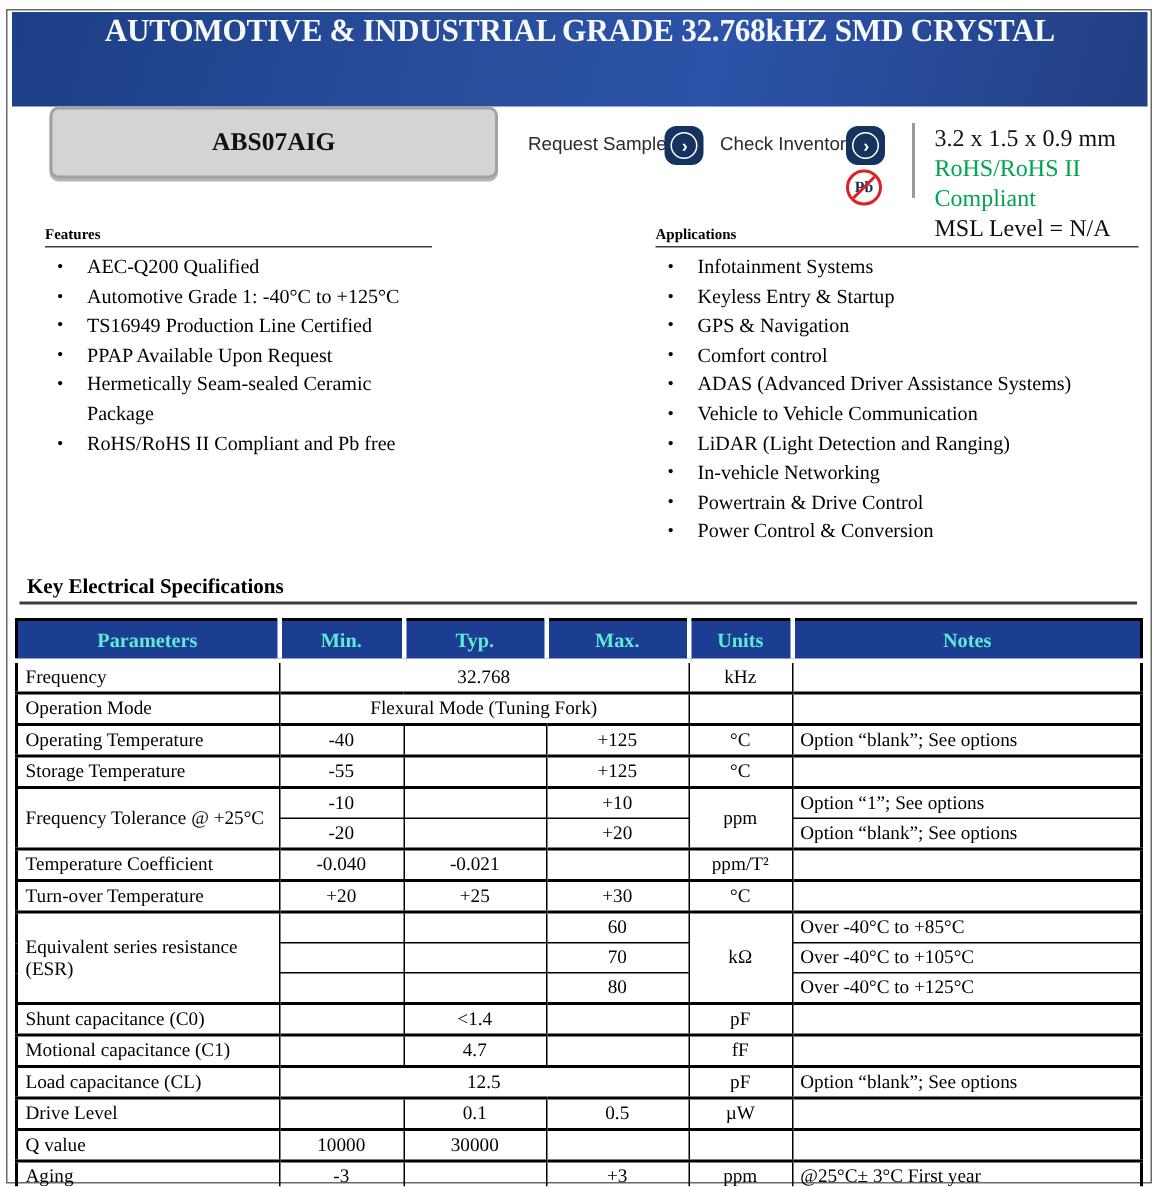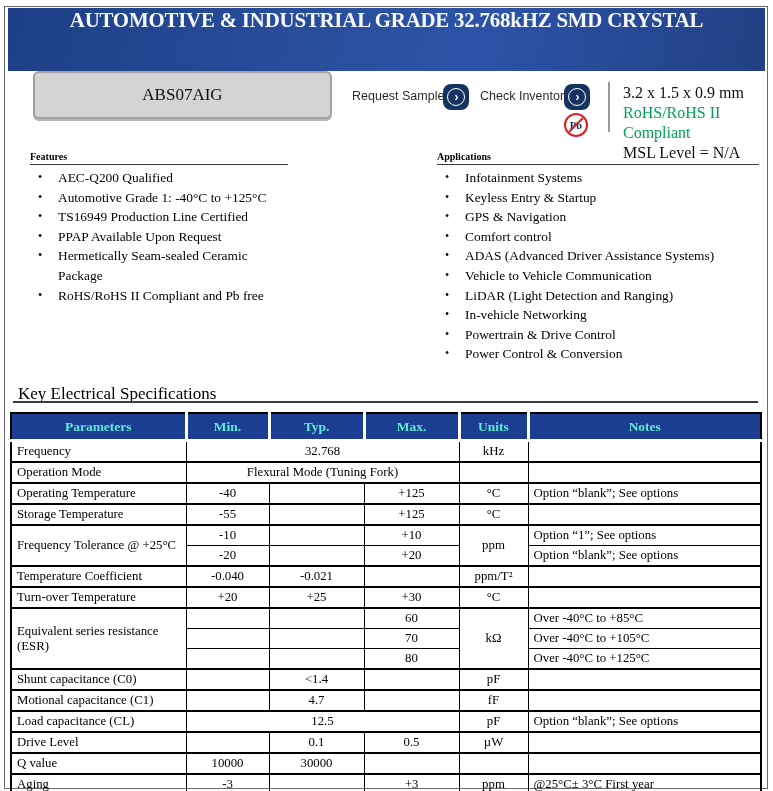--- a/index.html
+++ b/index.html
@@ -11,21 +11,21 @@
   .banner{position:absolute;left:8px;top:8px;width:757px;height:63px;
           background:linear-gradient(105deg,#1d3f87 0%,#2a4f9e 45%,#2c53a8 62%,#223f83 100%);
           display:flex;align-items:flex-start;justify-content:center;}
   .banner-title{color:#f6f9ff;font-weight:bold;font-size:21.5px;letter-spacing:-0.2px;
                 transform:scaleX(0.97);white-space:nowrap;}
   
   .part-box{position:absolute;left:33px;top:71px;width:295px;height:44px;
             background:#d4d4d4;border:2px solid #a2a2a2;border-radius:6px;
             box-shadow:0 2px 0 rgba(120,120,120,.55);
             display:flex;align-items:center;justify-content:center;}
-  .part-box span{font-weight:normal;font-size:17px;color:#111;}
+  .part-box span{font-weight:bold;font-size:17px;color:#111;}
   .action-label{position:absolute;top:89px;font-family:"Liberation Sans","DejaVu Sans",sans-serif;
                 font-size:12.5px;color:#2b2b2b;cursor:pointer;}
   .lbl-request{left:352px;}
   .lbl-check{left:480px;}
   .arrow-btn{position:absolute;top:84px;width:26px;height:26px;border-radius:8px;
              background:#16335f;display:flex;align-items:center;justify-content:center;cursor:pointer;}
   .btn-request{left:443px;}
   .btn-check{left:564px;}
   .arrow-btn .ring{width:16px;height:16px;border:1.6px solid #fff;border-radius:50%;
                    display:flex;align-items:center;justify-content:center;}
@@ -43,21 +43,21 @@
   
   .col-section{position:absolute;top:151px;}
   .col-features{left:30px;width:258px;}
   .col-apps{left:437px;width:322px;}
   .col-heading{font-size:10px;font-weight:bold;border-bottom:1.8px solid #3c3c3c;
                padding-bottom:2px;margin-bottom:3px;}
   .bullet-list{list-style:none;margin:0;padding:0;overflow:hidden;height:196px;}
   .bullet-list li{display:flex;font-size:13.4px;line-height:19.6px;}
   .bullet-list .dot{width:20px;flex:none;text-align:left;padding-left:8px;font-size:12px;}
   
-  .specs-heading{position:absolute;left:18px;top:384px;font-size:17px;font-weight:normal;}
+  .specs-heading{position:absolute;left:18px;top:384px;font-size:14px;font-weight:bold;}
   .specs-rule{position:absolute;left:13px;top:401px;width:745px;height:2px;background:#3c3c3c;}
   .spec-table{position:absolute;left:10px;top:412px;width:750px;border-collapse:collapse;
               table-layout:fixed;border:2.5px solid #000;}
   .spec-table thead th{background:#1c3e92;color:#5eead4;font-weight:bold;font-size:13.5px;
                        height:23px;border-left:3px solid #fff;border-bottom:3px solid #fff;}
   .spec-table thead th:first-child{border-left:none;}
   .spec-table tbody td{border:1px solid #000;font-size:12.8px;height:19px;line-height:1.12;
                        padding:0 5px;text-align:center;vertical-align:middle;}
   .spec-table tbody tr.group td{border-top:2px solid #000;}
   .spec-table tbody td.l{text-align:left;}

